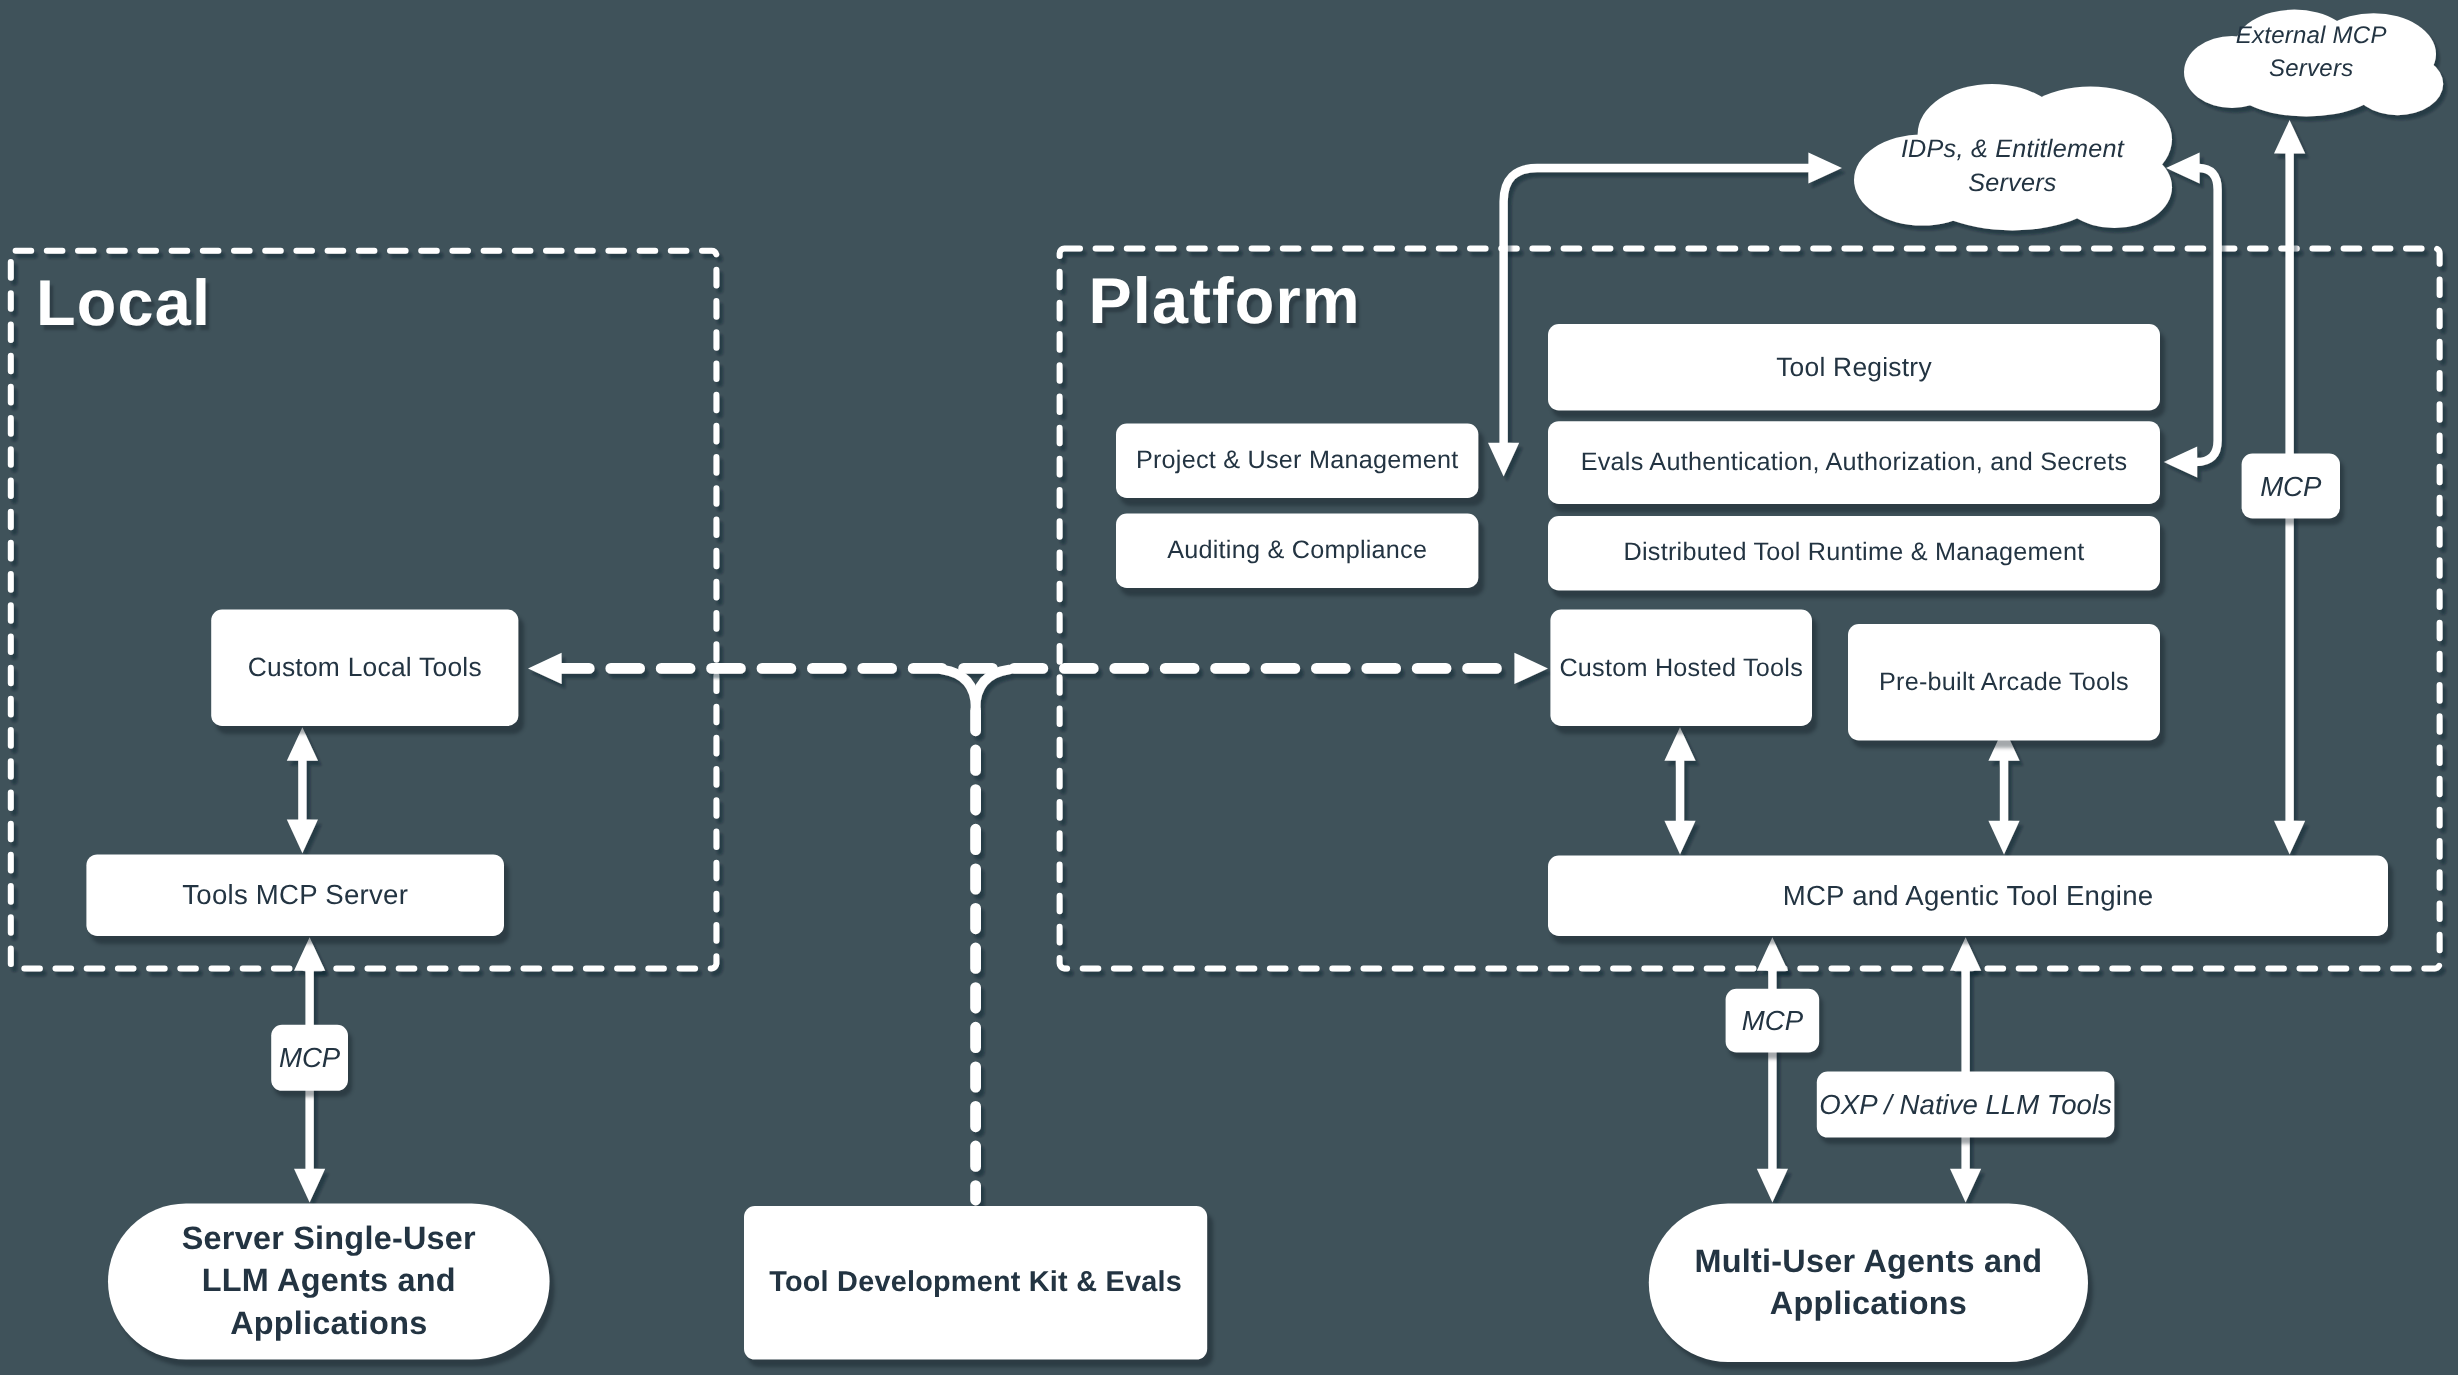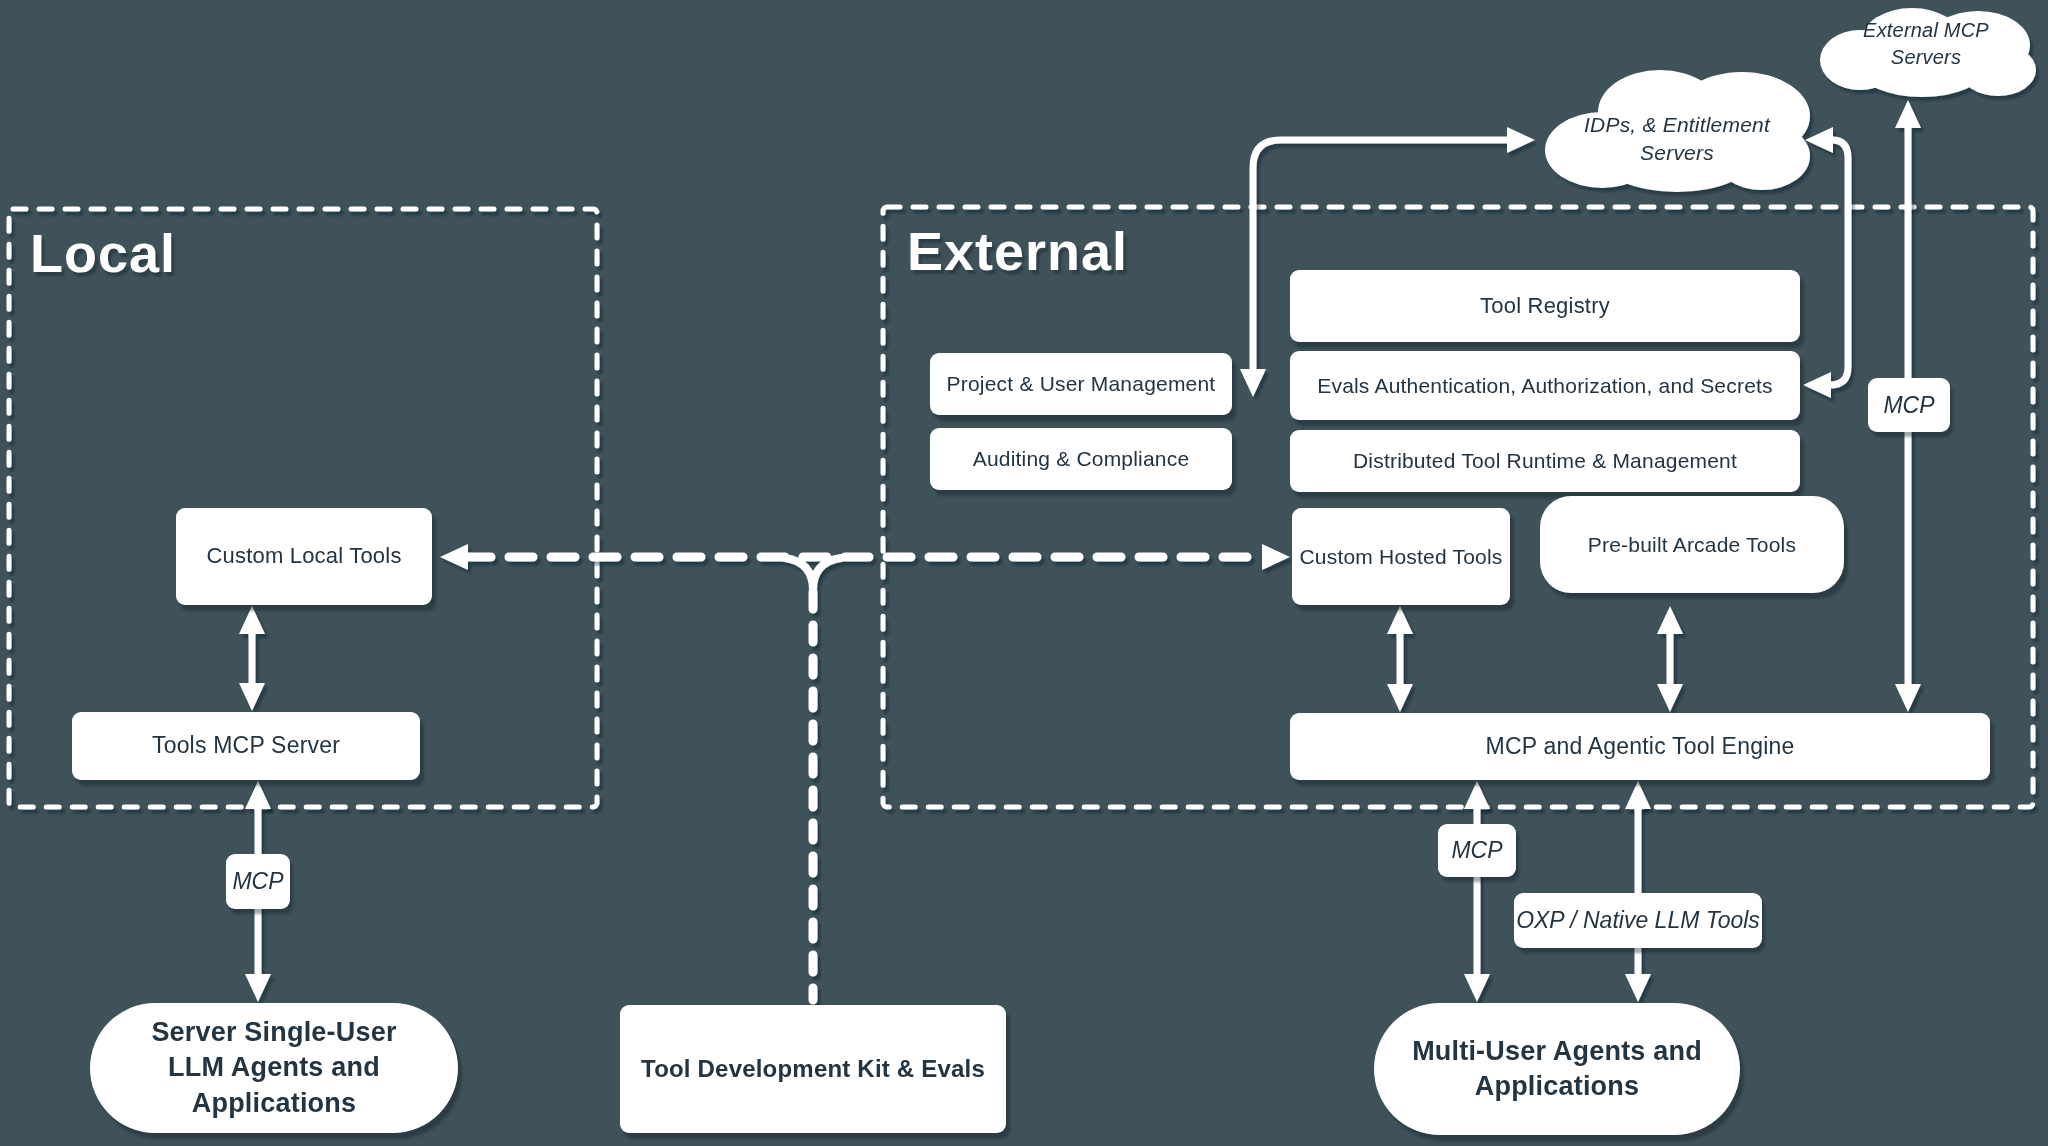--- a/index.html
+++ b/index.html
@@ -94,21 +94,21 @@
 
     <g filter="url(#soft-shadow)">
       <line x1="467" y1="557" x2="1263" y2="557" class="stroke-w" stroke-width="9" stroke-dasharray="24 18" stroke-linecap="round" marker-start="url(#ahs)" marker-end="url(#ah)"></line>
       <path d="M785,558 Q813,562 813,590" class="stroke-w" stroke-width="8" stroke-linecap="round"></path>
       <path d="M841,558 Q813,562 813,590" class="stroke-w" stroke-width="8" stroke-linecap="round"></path>
       <line x1="813" y1="592" x2="813" y2="1000" class="stroke-w" stroke-width="9" stroke-dasharray="17 16" stroke-linecap="round"></line>
     </g>
   </svg>
 
   <div class="region-title fs54" style="left:30px;top:222px;">Local</div>
-  <div class="region-title fs54" style="left:907px;top:220px;">External</div>
+  <div class="region-title fs54" style="left:907px;top:220px;">Platform</div>
 
   <div class="cloud-text fs20" style="left:1826px;top:30px;width:200px;height:28px;">External MCP Servers</div>
   <div class="cloud-text fs21" style="left:1557px;top:108px;width:240px;height:62px;">
     <span>IDPs, &amp; Entitlement</span>
     <span>Servers</span>
   </div>
 
   <div class="node fs22" style="left:176px;top:508px;width:256px;height:97px;">Custom Local Tools</div>
   <div class="node fs23" style="left:72px;top:712px;width:348px;height:68px;">Tools MCP Server</div>
   <div class="node pill fs27" style="left:90px;top:1003px;width:368px;height:130px;">
@@ -117,21 +117,21 @@
   </div>
 
   <div class="node bold fs24" style="left:620px;top:1005px;width:386px;height:128px;">Tool Development Kit &amp; Evals</div>
 
   <div class="node fs21" style="left:930px;top:353px;width:302px;height:62px;">Project &amp; User Management</div>
   <div class="node fs21" style="left:930px;top:428px;width:302px;height:62px;">Auditing &amp; Compliance</div>
   <div class="node fs22" style="left:1290px;top:270px;width:510px;height:72px;">Tool Registry</div>
   <div class="node fs21" style="left:1290px;top:351px;width:510px;height:69px;">Evals Authentication, Authorization, and Secrets</div>
   <div class="node fs21" style="left:1290px;top:430px;width:510px;height:62px;">Distributed Tool Runtime &amp; Management</div>
   <div class="node fs21" style="left:1292px;top:508px;width:218px;height:97px;">Custom Hosted Tools</div>
-  <div class="node fs21" style="left:1540px;top:496px;width:304px;height:97px;border-radius:31px;">Pre-built Arcade Tools</div>
+  <div class="node fs21" style="left:1540px;top:520px;width:260px;height:97px;">Pre-built Arcade Tools</div>
   <div class="node fs23" style="left:1290px;top:713px;width:700px;height:67px;">MCP and Agentic Tool Engine</div>
   <div class="node pill fs27" style="left:1374px;top:1003px;width:366px;height:132px;">
     <span>Multi-User Agents and</span>
     <span>Applications</span>
   </div>
 
   <div class="edge-label fs23" style="left:226px;top:854px;width:64px;height:55px;">MCP</div>
   <div class="edge-label fs23" style="left:1438px;top:824px;width:78px;height:53px;">MCP</div>
   <div class="edge-label fs23" style="left:1868px;top:378px;width:82px;height:54px;">MCP</div>
   <div class="edge-label fs23" style="left:1514px;top:893px;width:248px;height:55px;">OXP / Native LLM Tools</div>

